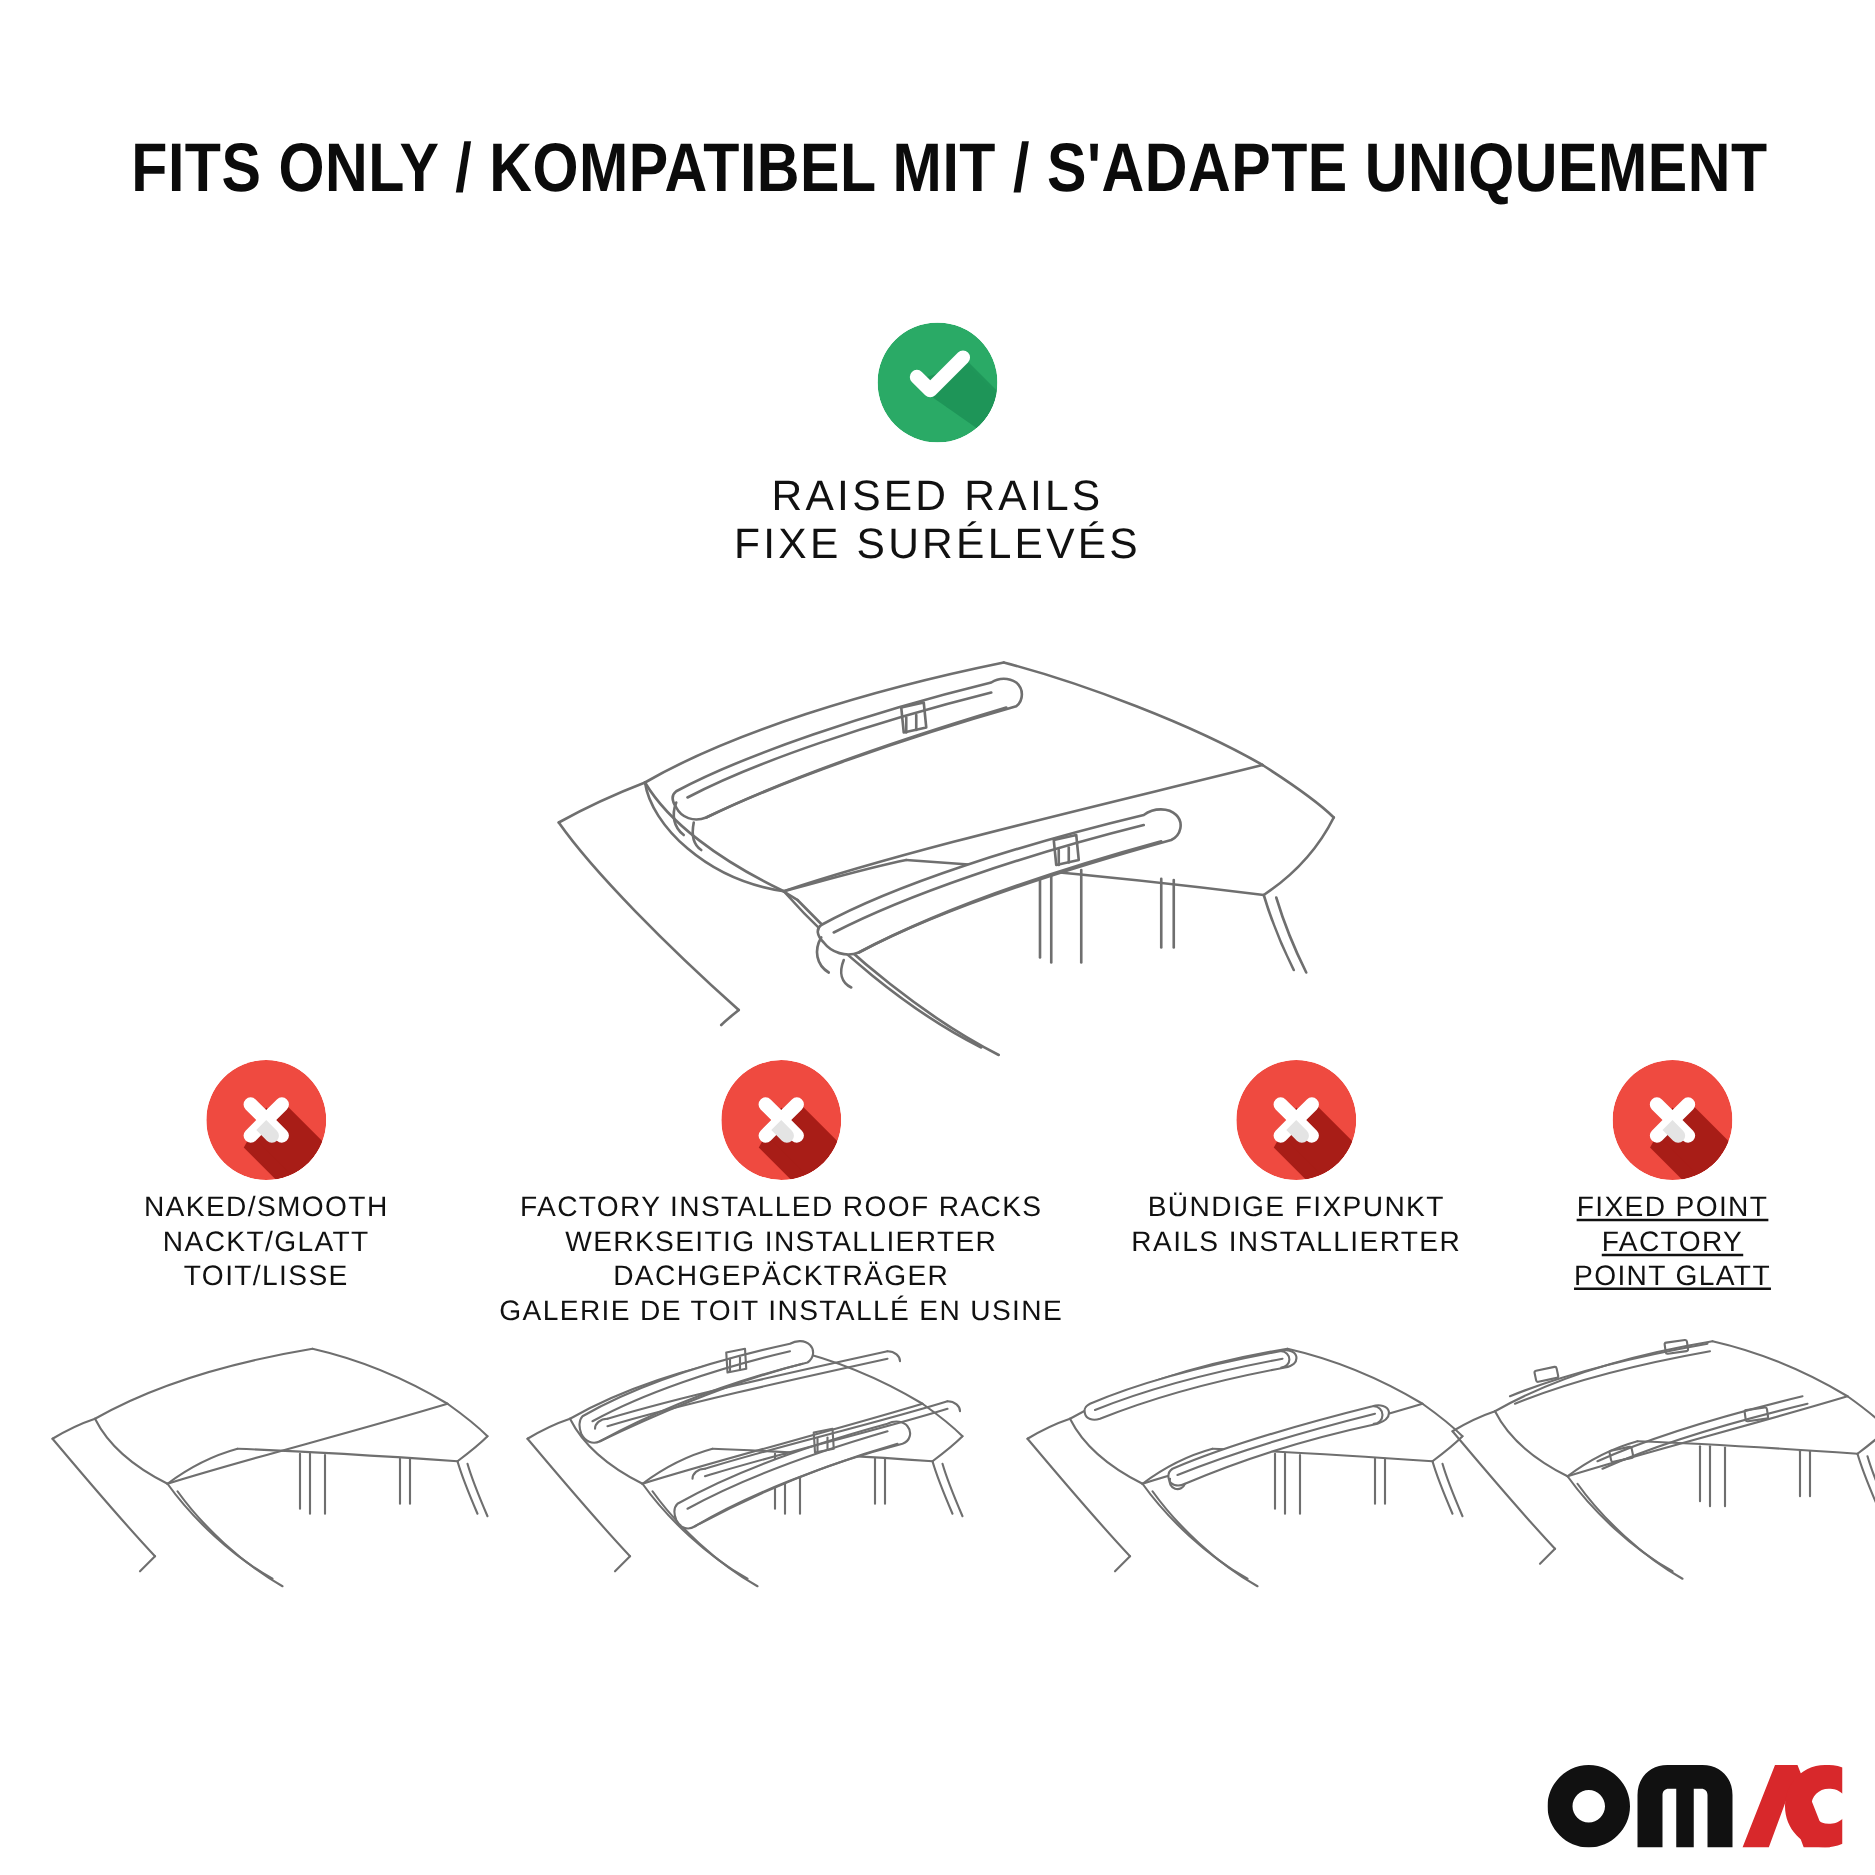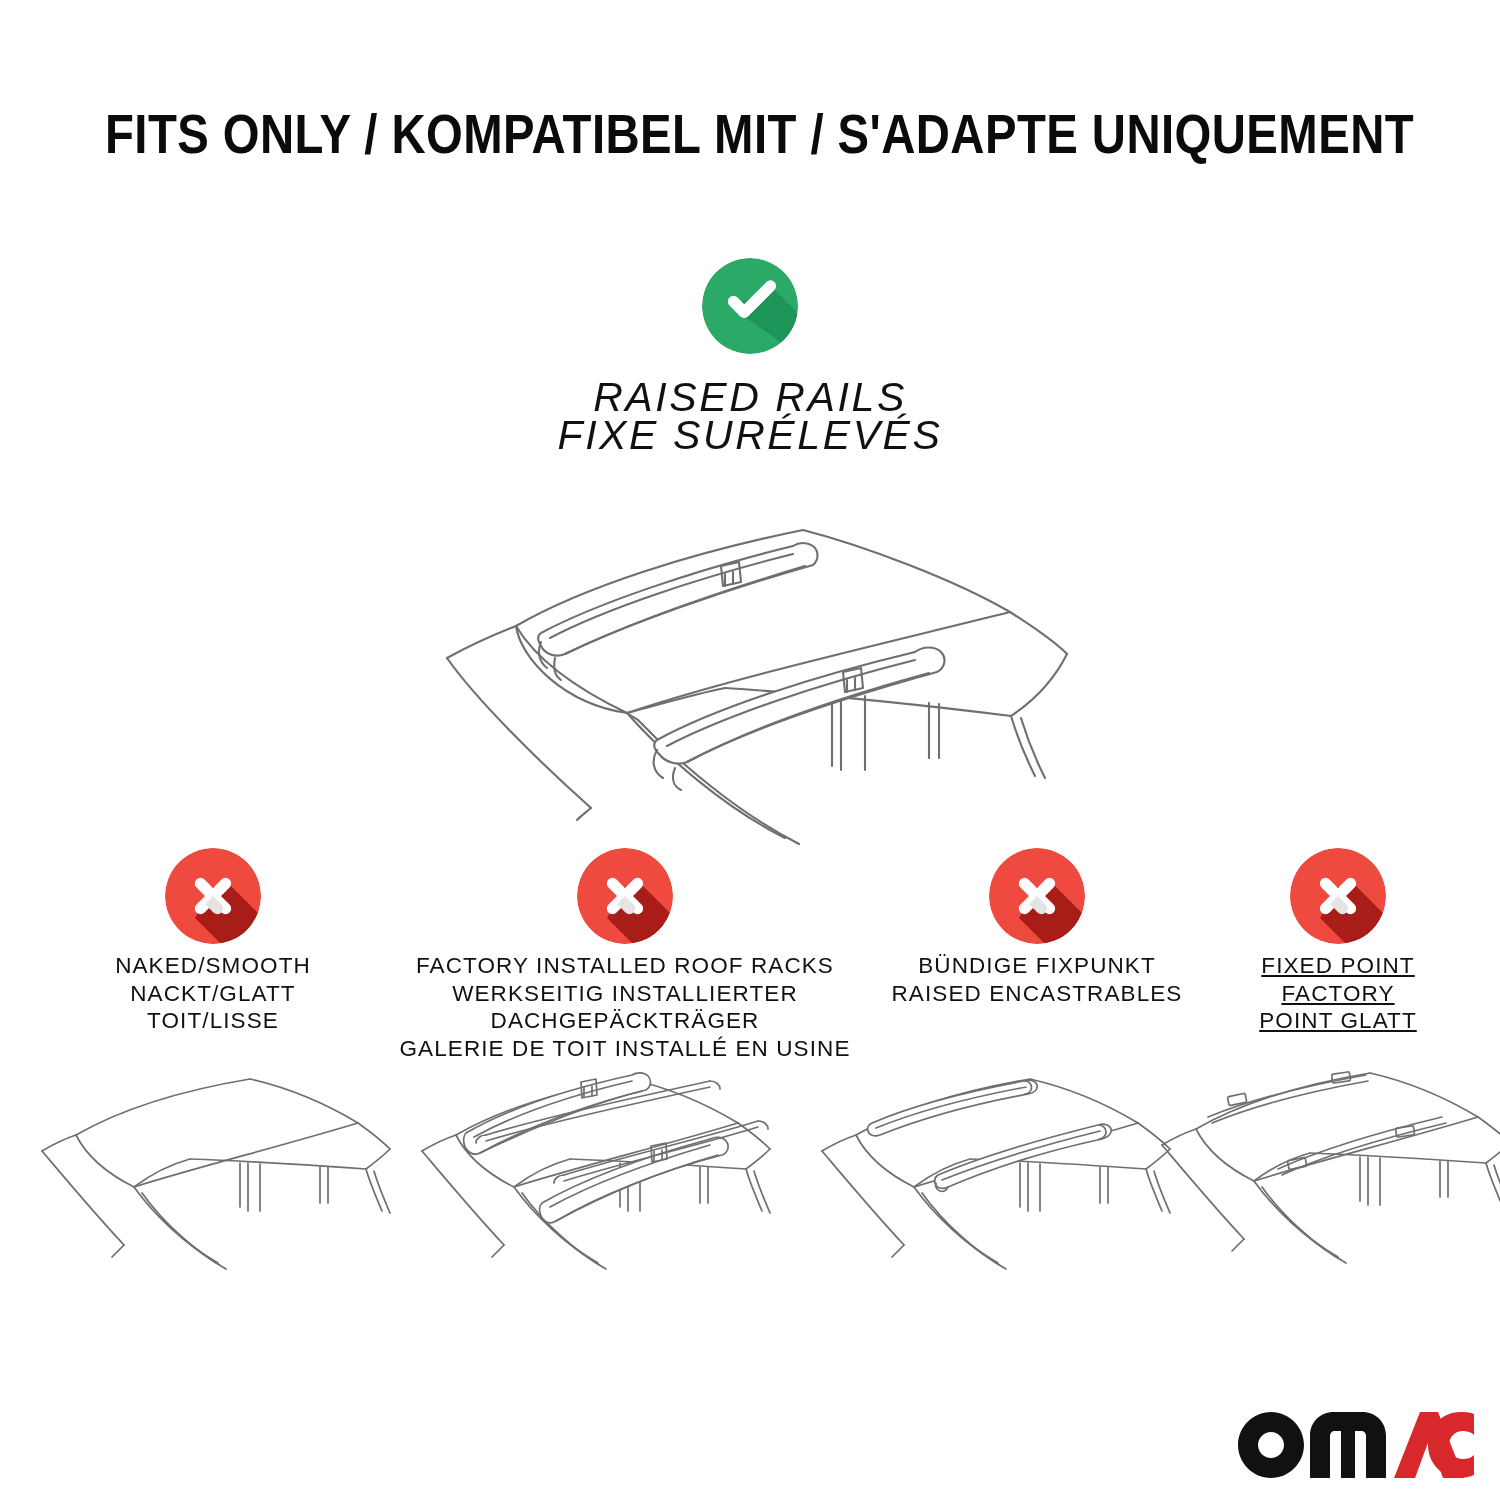--- a/index.html
+++ b/index.html
@@ -49,27 +49,26 @@
     width: 96px;
     height: 96px;
     border-radius: 50%;
     overflow: hidden;
     vertical-align: top;
   }
   .icon-circle svg { display: block; width: 96px; height: 96px; }
 
   #primary-labels {
     margin-top: 24px;
-    font-size: 41px;
+    font-size: 34px;
     line-height: 38px;
     letter-spacing: 2.6px;
     font-weight: 400;
     color: #111111;
     white-space: nowrap;
-    font-style: italic;
   }
   #primary-labels .ln { display: block; }
 
   
   #primary-illustration {
     position: absolute;
     top: 508px;
     left: 395px;
     width: 710px;
     height: 340px;
@@ -271,21 +270,21 @@
             <path d="M48 38 L96 86 L96 96 L56 96 L30 70 Z" fill="#a81d17"></path>
             <path d="M62 34 L96 68 L96 96 L72 96 L40 64 Z" fill="#a81d17"></path>
           </g>
           <path d="M31.5 39.5 a5.6 5.6 0 0 1 8 -8 L48 40 L56.5 31.5 a5.6 5.6 0 0 1 8 8 L56 48 L64.5 56.5 a5.6 5.6 0 0 1 -8 8 L48 56 L39.5 64.5 a5.6 5.6 0 0 1 -8 -8 L40 48 Z" fill="#ffffff"></path>
           <path d="M48 48 L56.5 56.5 a5.6 5.6 0 0 1 -8 8 L40 56 Z" fill="#e4e4e4"></path>
         </svg>
       </span>
     </div>
     <div class="neg-labels">
       <span class="ln">BÜNDIGE FIXPUNKT</span>
-      <span class="ln">RAISED ENCASTRABLES</span>
+      <span class="ln">RAILS INSTALLIERTER</span>
     </div>
   </div>
 
   <div class="neg-col" style="left:1208px; width:260px;text-decoration:underline;">
     <div class="neg-icon-wrap">
       <span class="icon-circle">
         <svg viewBox="0 0 96 96" xmlns="http://www.w3.org/2000/svg">
           <defs>
               <clipPath id="clipRed4">
                 <circle cx="48" cy="48" r="48"></circle>

